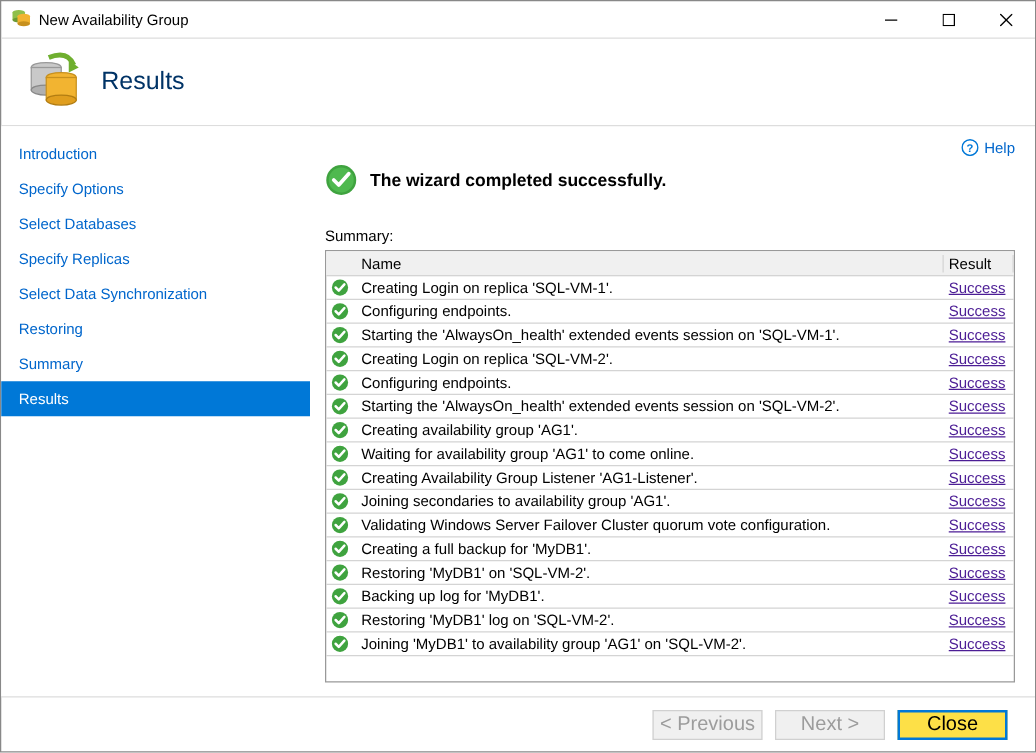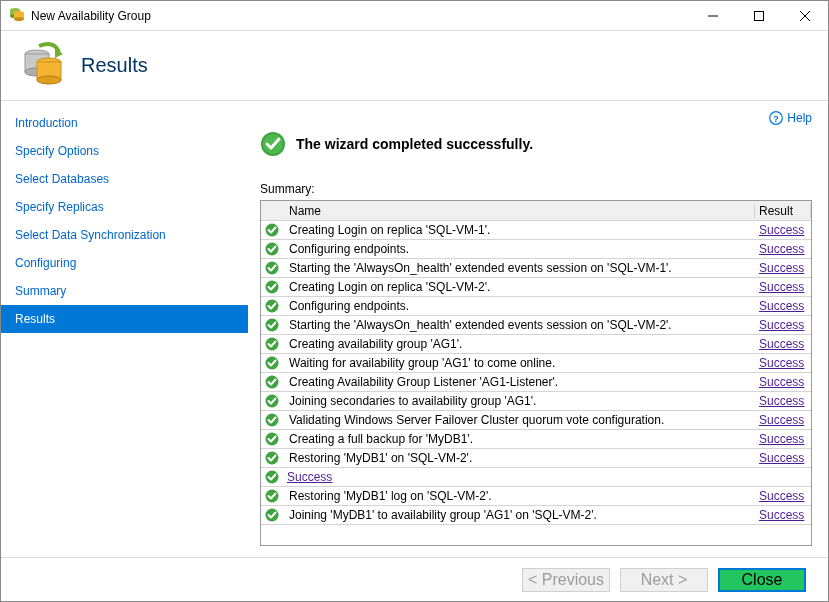--- a/index.html
+++ b/index.html
@@ -52,21 +52,21 @@
   .col-result { width:56px; padding-left:4px; }
   .grid-row .col-result { color:#4c1d95; text-decoration:underline; cursor:pointer; }
   .grid-body-pad { height:20px; }
   .footer {
     height:44px; border-top:1px solid #ddd; display:flex; justify-content:flex-end; align-items:center; gap:10px; padding:0 22px;
   }
   .btn {
     min-width:88px; height:24px; border:1px solid #adadad; background:#e1e1e1; display:flex; align-items:center; justify-content:center; font-size:16px;
   }
   .btn.disabled { color:#9c9c9c; background:#f0f0f0; border-color:#d0d0d0; }
-  .btn.primary { border:2px solid #0078d7; background:#22c55e; }
+  .btn.primary { border:2px solid #0078d7; background:#fde047; }
   .check-svg { display:block; }
 </style>
 </head>
 <body>
 
 <div class="window">
 
   <div class="titlebar">
     <span>
       <svg width="16" height="16" viewBox="0 0 16 16">
@@ -118,21 +118,21 @@
     </div>
 
     <div class="content">
 
       <div class="sidebar" id="sidebar">
           <div class="sidebar-item">Introduction</div>
           <div class="sidebar-item">Specify Options</div>
           <div class="sidebar-item">Select Databases</div>
           <div class="sidebar-item">Specify Replicas</div>
           <div class="sidebar-item">Select Data Synchronization</div>
-          <div class="sidebar-item">Configuring</div>
+          <div class="sidebar-item">Restoring</div>
           <div class="sidebar-item">Summary</div>
           <div class="sidebar-item selected">Results</div>
         </div>
 
       <div class="main">
 
         <div class="help-row">
           <span class="help-link">
             <svg width="14" height="14" viewBox="0 0 14 14">
               <circle cx="7" cy="7" r="6.3" fill="#fff" stroke="#0078d7" stroke-width="1.2"></circle>
@@ -292,20 +292,21 @@
                 <div class="col-name">Restoring 'MyDB1' on 'SQL-VM-2'.</div>
                 <div class="col-result">Success</div>
               </div>
               <div class="grid-row">
                 <div class="col-icon">
                   <svg class="check-svg" width="14" height="14" viewBox="0 0 14 14">
                     <circle cx="7" cy="7" r="6.5" fill="#3fa33f"></circle>
                     <path d="M3.5 7 L6 9.5 L10.5 4.5" fill="none" stroke="#fff" stroke-width="2" stroke-linecap="round" stroke-linejoin="round"></path>
                   </svg>
                 </div>
+                <div class="col-name">Backing up log for 'MyDB1'.</div>
                 <div class="col-result">Success</div>
               </div>
               <div class="grid-row">
                 <div class="col-icon">
                   <svg class="check-svg" width="14" height="14" viewBox="0 0 14 14">
                     <circle cx="7" cy="7" r="6.5" fill="#3fa33f"></circle>
                     <path d="M3.5 7 L6 9.5 L10.5 4.5" fill="none" stroke="#fff" stroke-width="2" stroke-linecap="round" stroke-linejoin="round"></path>
                   </svg>
                 </div>
                 <div class="col-name">Restoring 'MyDB1' log on 'SQL-VM-2'.</div>

